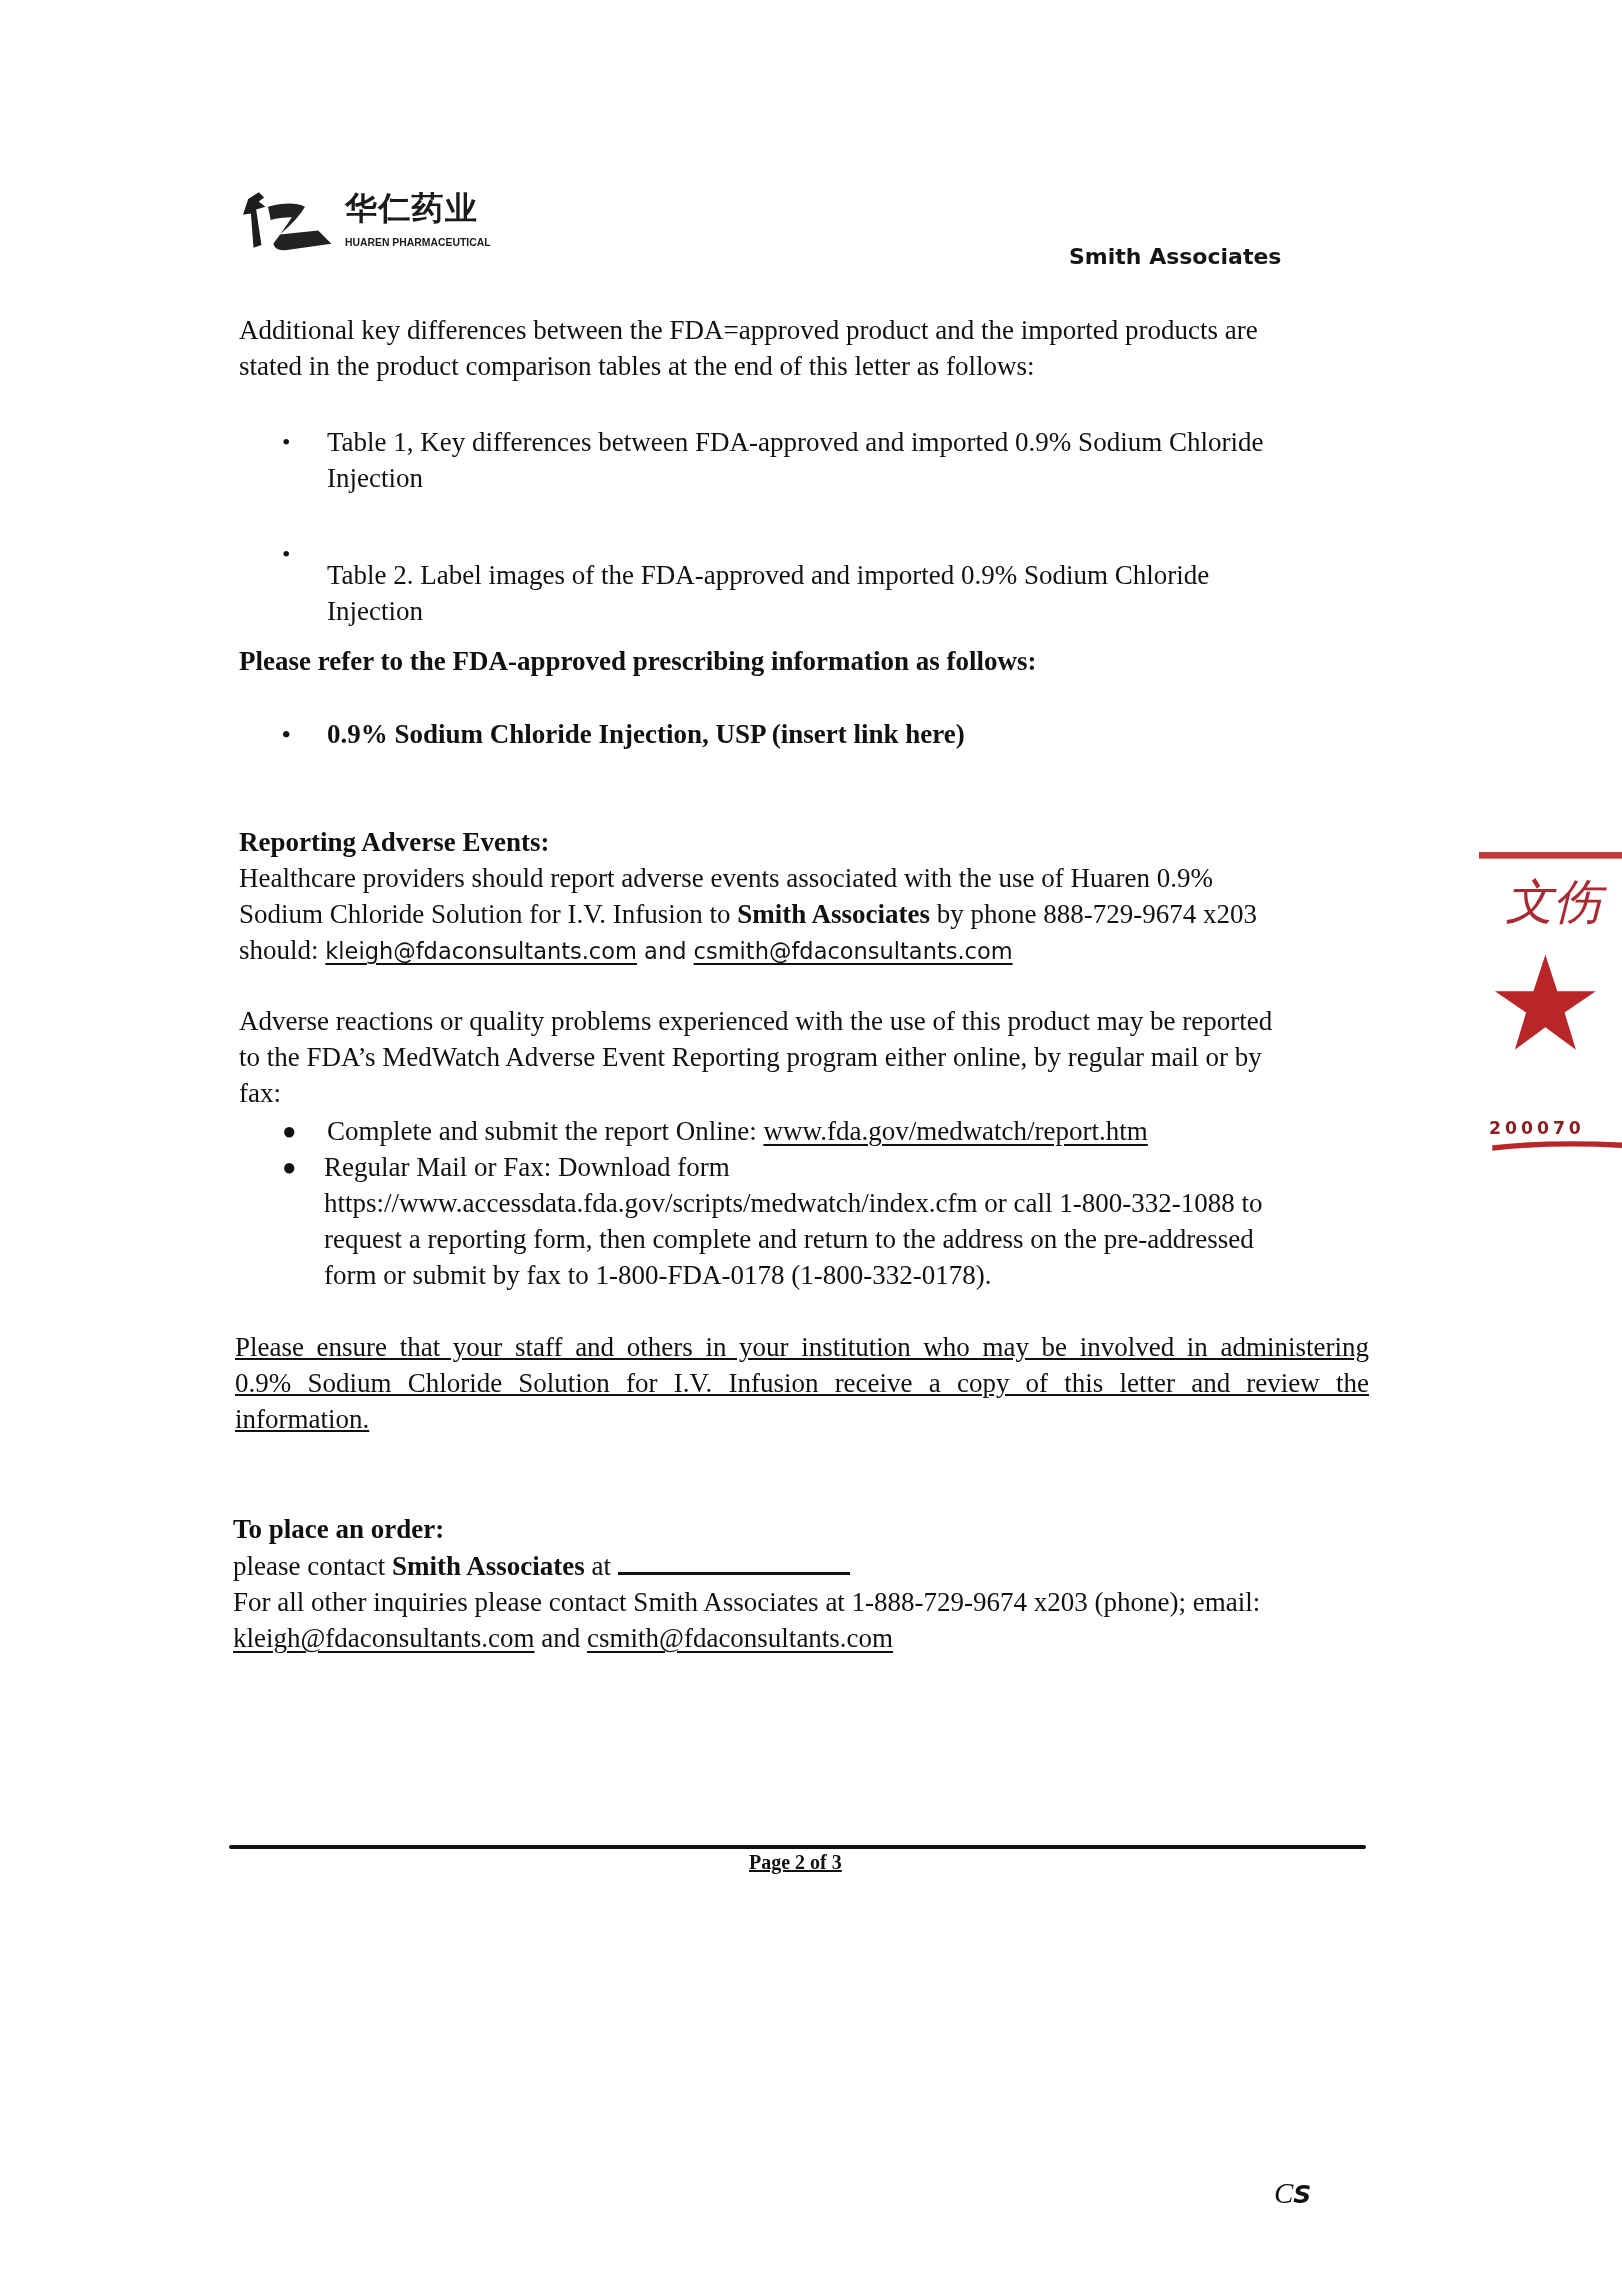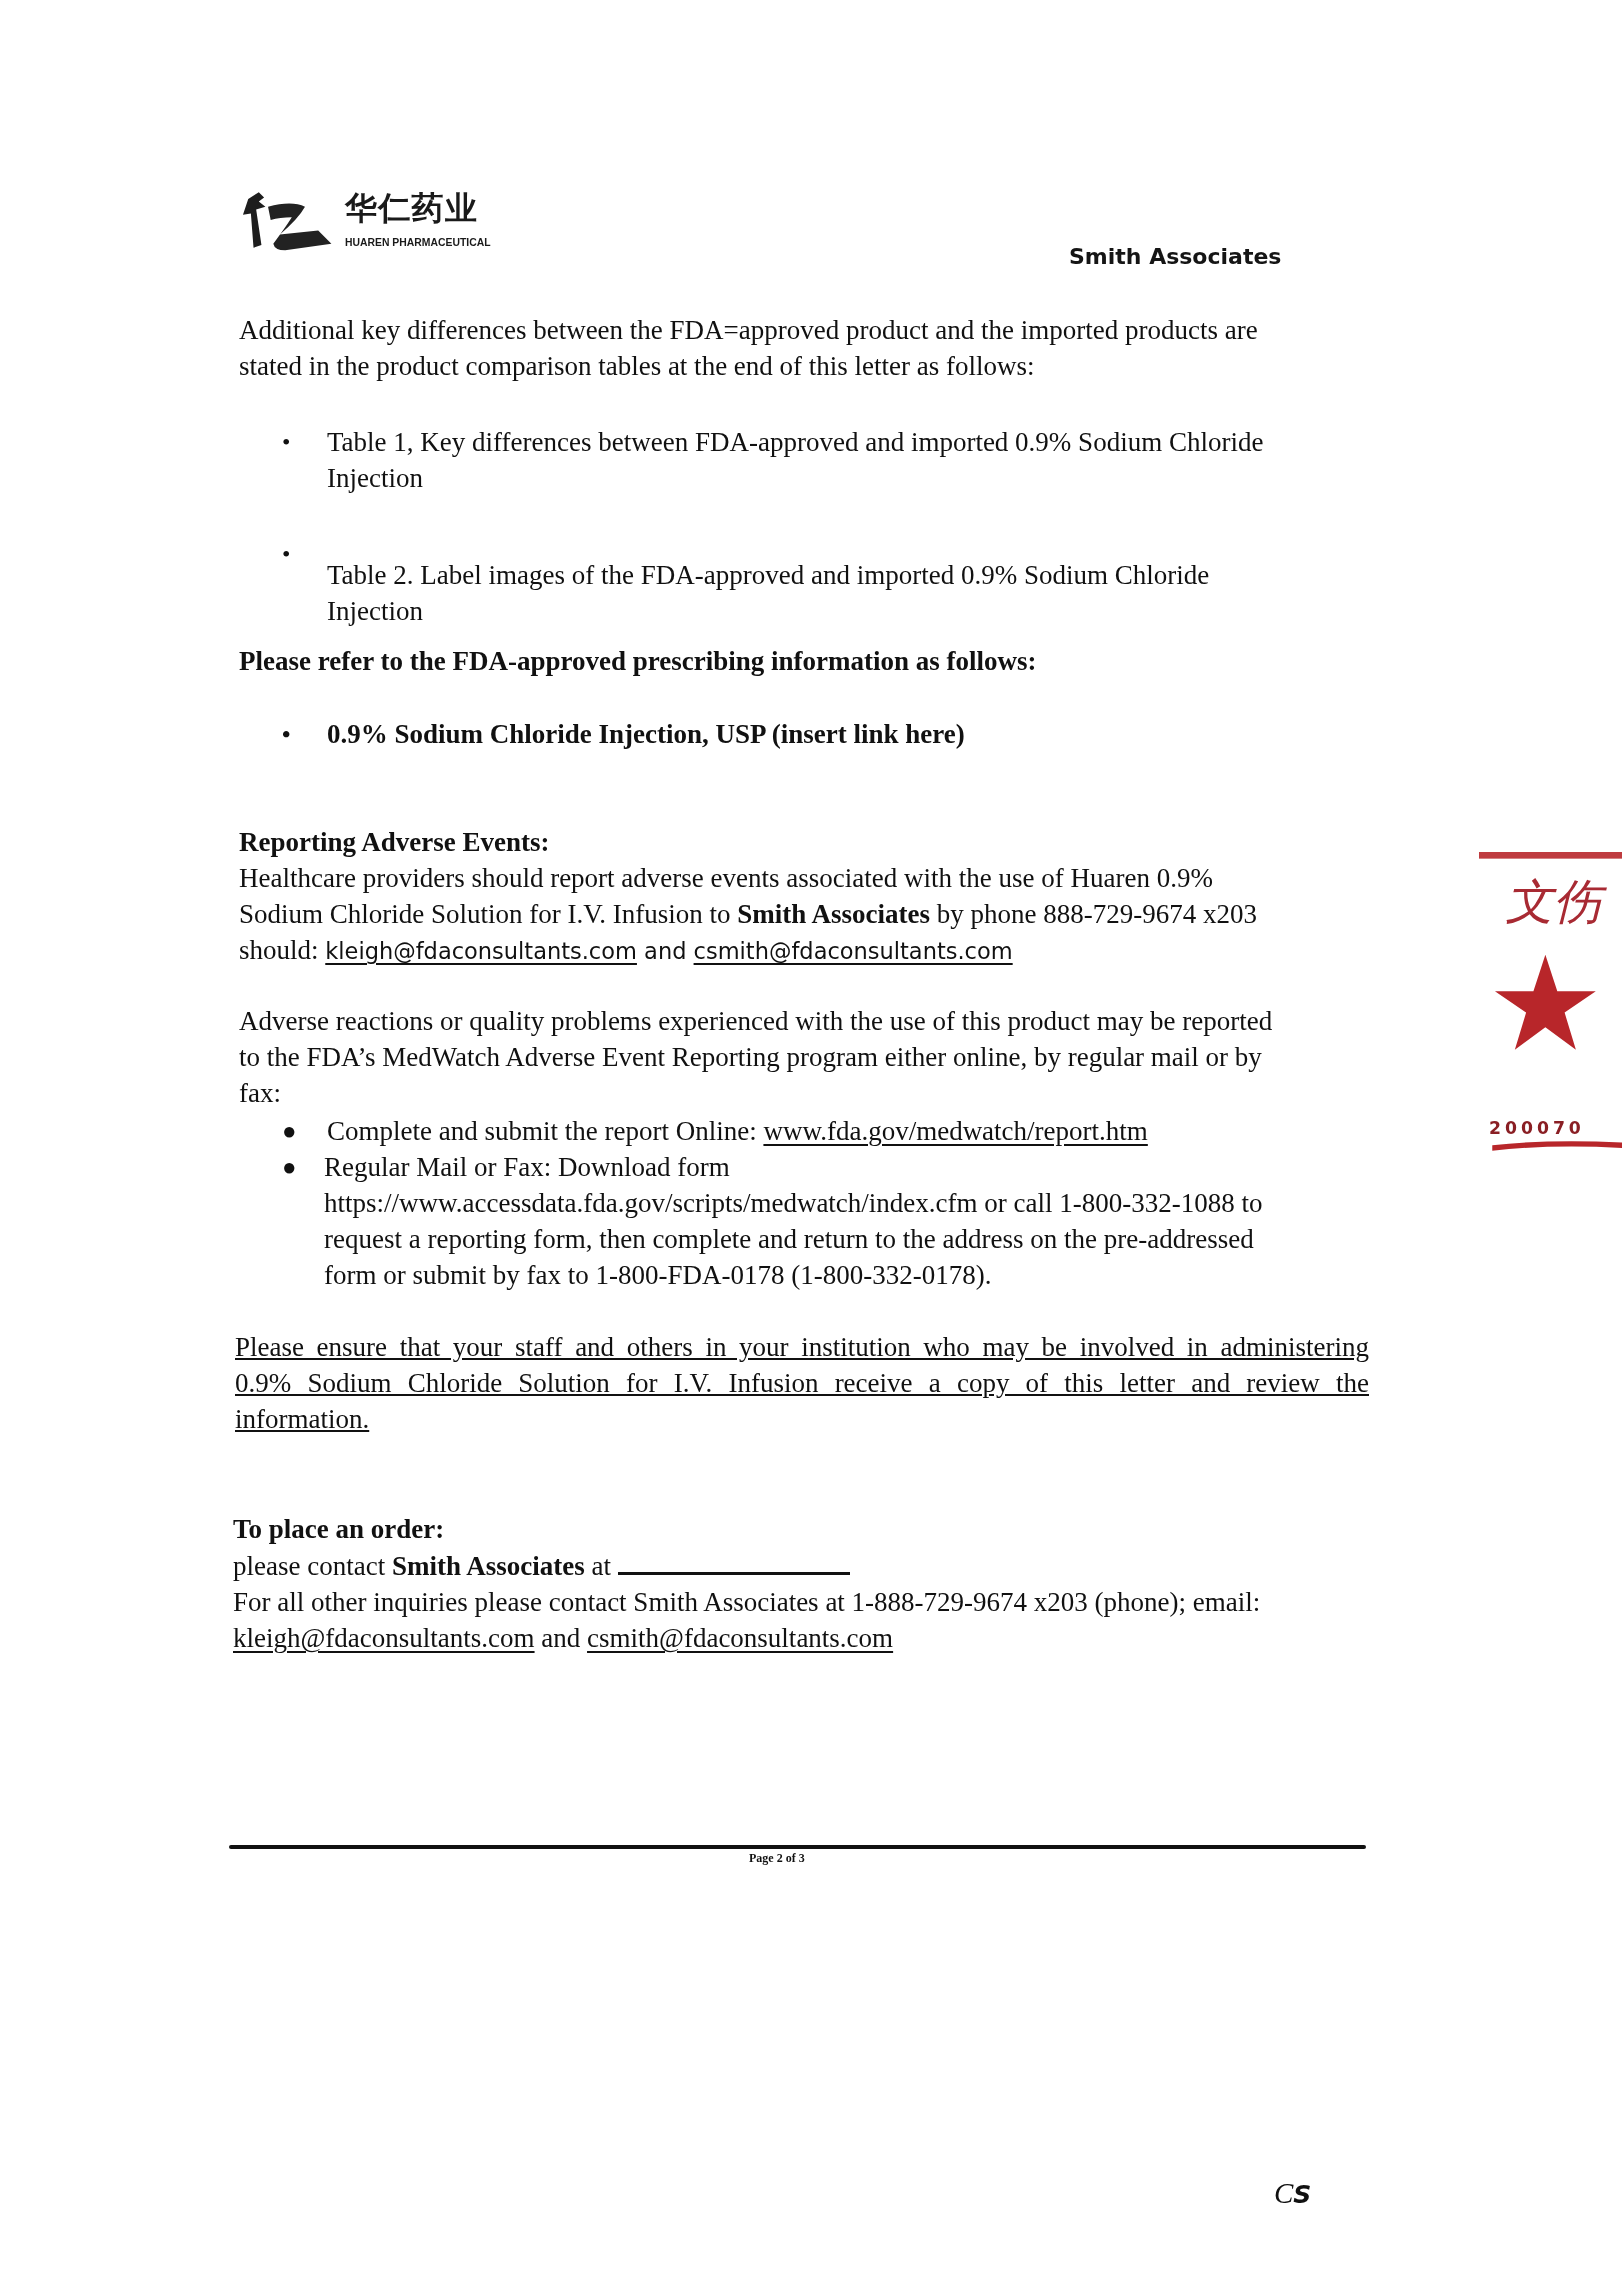--- a/index.html
+++ b/index.html
@@ -12,21 +12,21 @@
   .bullet-row { position: absolute; font-size: 27px; line-height: 36px; }
   .bullet { position: absolute; left: 0; top: 0; font-size: 24px; }
   .btext { position: absolute; }
   
   #logo { left: 239px; top: 187px; width: 278px; height: 73px; }
   #logo .mark { position: absolute; left: 0; top: 0; }
   #logo .cn { position: absolute; left: 106px; top: 0px; font-family: "DejaVu Sans", sans-serif; font-weight: bold; font-size: 32px; letter-spacing: 1.3px; color: #1a1a1a; }
   #logo .en { position: absolute; left: 106px; top: 49px; font-family: "Liberation Sans", sans-serif; font-weight: bold; font-size: 11.3px; color: #1a1a1a; letter-spacing: 0px; transform: scaleX(0.92); transform-origin: left; }
   #header-company { left: 1069px; top: 244px; font-family: "DejaVu Sans", sans-serif; font-weight: bold; font-size: 22px; color: #151515; }
   .footer-line { left: 229px; top: 1845px; width: 1137px; height: 4px; background: #111; border-radius: 2px; }
-  #page-num { left: 749px; top: 1851px; font-size: 12px; font-weight: bold; }
+  #page-num { left: 749px; top: 1851px; font-size: 20px; font-weight: bold; text-decoration: underline; }
   #stamp { left: 1479px; top: 832px; width: 144px; height: 332px; }
   #cs-mark { left: 1274px; top: 2177px; font-size: 29px; font-style: italic; }
   #cs-mark .s { font-weight: bold; font-family: "DejaVu Sans", sans-serif; font-size: 25px; }
   .blank-line { display: inline-block; width: 232px; border-bottom: 3.3px solid #111; height: 25px; vertical-align: baseline; }
 </style>
 </head>
 <body>
 
 <div id="logo" class="abs">
   <svg class="mark" width="99" height="66" viewBox="0 0 150 100">

